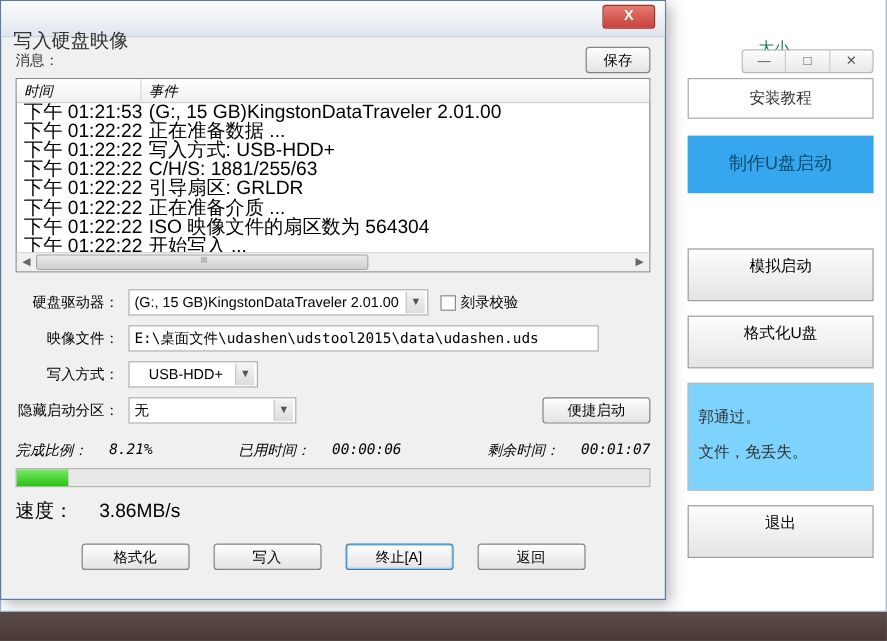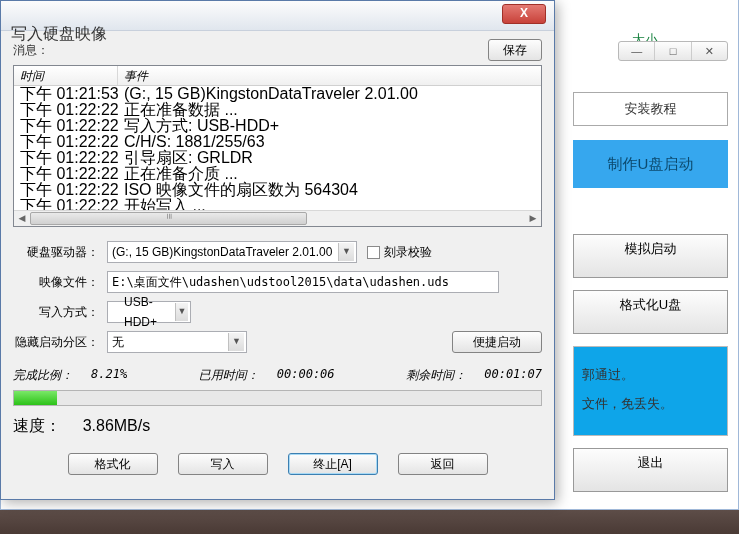--- a/index.html
+++ b/index.html
@@ -7,25 +7,25 @@
 
 .desktop-strip { position: absolute; left: 0; bottom: 0; width: 739px; height: 40px; background: linear-gradient(#6a5a55, #4a3a35); }
 
 .bg-window { position: absolute; left: 0; top: -10px; width: 739px; height: 520px; background: #fff; border: 1px solid #a0b8d8; }
 .bg-window .bg-header-area { position: absolute; right: 0; top: 0; width: 180px; height: 70px; }
 .bg-window .bg-title-text { position: absolute; right: 80px; top: 40px; font-size: 13px; color: #15803d; }
 .bg-window .wincontrols { position: absolute; right: 10px; top: 50px; width: 110px; height: 20px; background: linear-gradient(#fdfdfd,#e8e8e8); border: 1px solid #b8b8b8; border-radius: 3px; display: flex; }
 .bg-window .wincontrols span { flex: 1; text-align: center; font-size: 11px; line-height: 18px; color: #555; border-right: 1px solid #ccc; }
 .bg-window .wincontrols span:last-child { border-right: none; }
 
-.side-buttons { position: absolute; right: 10px; top: 101px; width: 155px; }
+.side-buttons { position: absolute; right: 10px; top: 74px; width: 155px; }
 .side-primary { width: 155px; height: 48px; background: #36a7ee; color: #0c4a6e; font-size: 15px; text-align: center; line-height: 48px; margin-bottom: 8px; }
 .side-primary.tut { background: #fff; color: #333; border: 1px solid #aaa; height: 34px; line-height: 32px; font-size: 13px; margin-bottom: 14px; }
 .side-secondary { width: 155px; height: 44px; background: linear-gradient(#fdfdfd,#e4e4e4); border: 1px solid #999; font-size: 13px; text-align: center; line-height: 28px; margin-bottom: 12px; }
-.side-panel { width: 155px; height: 90px; border: 1px solid #bbb; background: #0ea5e9; padding: 14px 8px; font-size: 13px; line-height: 2.2; color: #333; margin-bottom: 12px; }
+.side-panel { width: 155px; height: 90px; border: 1px solid #bbb; background: #7dd3fc; padding: 14px 8px; font-size: 13px; line-height: 2.2; color: #333; margin-bottom: 12px; }
 
 .dialog { position: absolute; left: 0; top: 0; width: 555px; height: 500px; background: #f0f0f0; border: 1px solid #5a7aa8; box-shadow: 3px 3px 12px rgba(0,0,0,.3); }
 .titlebar { height: 30px; background: linear-gradient(#fcfcfc,#e0e6ee); border-bottom: 1px solid #c8d0dc; position: relative; }
 .titlebar-text { position: absolute; left: 10px; top: 23px; font-size: 16px; color: #333; }
 .closebtn { position: absolute; right: 8px; top: 3px; width: 44px; height: 20px; background: linear-gradient(#e47a73,#c8423a); border: 1px solid #a03028; border-radius: 3px; color: #fff; text-align: center; line-height: 17px; font-size: 12px; font-weight: bold; }
 
 .content { position: absolute; left: 12px; top: 38px; right: 12px; bottom: 12px; }
 .row-top { display: flex; justify-content: space-between; align-items: center; margin-bottom: 4px; }
 .lbl { font-size: 12px; color: #333; }
 .btn { height: 22px; padding: 0 14px; background: linear-gradient(#fdfdfd,#e4e4e4); border: 1px solid #838383; border-radius: 3px; font-size: 12px; line-height: 20px; cursor: pointer; }
@@ -46,21 +46,21 @@
 .hscroll .thumb::after { content: "≡"; position: absolute; left: 50%; top: -2px; transform: translateX(-50%) rotate(90deg); font-size: 10px; color: #888; }
 .hscroll .arrL, .hscroll .arrR { position: absolute; top: 0; width: 16px; height: 16px; text-align: center; line-height: 14px; font-size: 9px; color: #666; }
 .hscroll .arrL { left: 0; } .hscroll .arrR { right: 0; }
 
 .form-area { margin-top: 14px; }
 .form-row { display: flex; align-items: center; margin-bottom: 8px; font-size: 12px; }
 .form-row .flabel { width: 94px; text-align: right; padding-right: 8px; }
 .select, .textin { height: 22px; border: 1px solid #abadb3; background: #fff; font-size: 12px; padding: 0 4px; font-family: "SimSun", monospace; }
 .select { width: 250px; position: relative; line-height: 20px; display: flex; align-items: center; justify-content: space-between; }
 .select .dd { width: 16px; height: 18px; margin-right: -2px; background: linear-gradient(#f4f4f4,#dcdcdc); border-left: 1px solid #c0c0c0; text-align: center; line-height: 17px; font-size: 9px; color: #555; }
-.select.narrow { width: 84px; padding-left: 16px; }
+.select.narrow { width: 108px; padding-left: 16px; }
 .select.med { width: 140px; }
 .textin { width: 392px; line-height: 20px; }
 .chk { width: 13px; height: 13px; border: 1px solid #8a8a8a; background: #fff; display: inline-block; margin: 0 4px 0 10px; vertical-align: -2px; }
 
 .status-row { display: flex; font-size: 12px; margin-top: 14px; }
 .status-row .sgrp { display: flex; gap: 18px; font-style: italic; }
 .status-row .slabel { }
 .status-row .sval { font-family: "SimSun", monospace; }
 .status-row .gap { flex: 1; }
 

